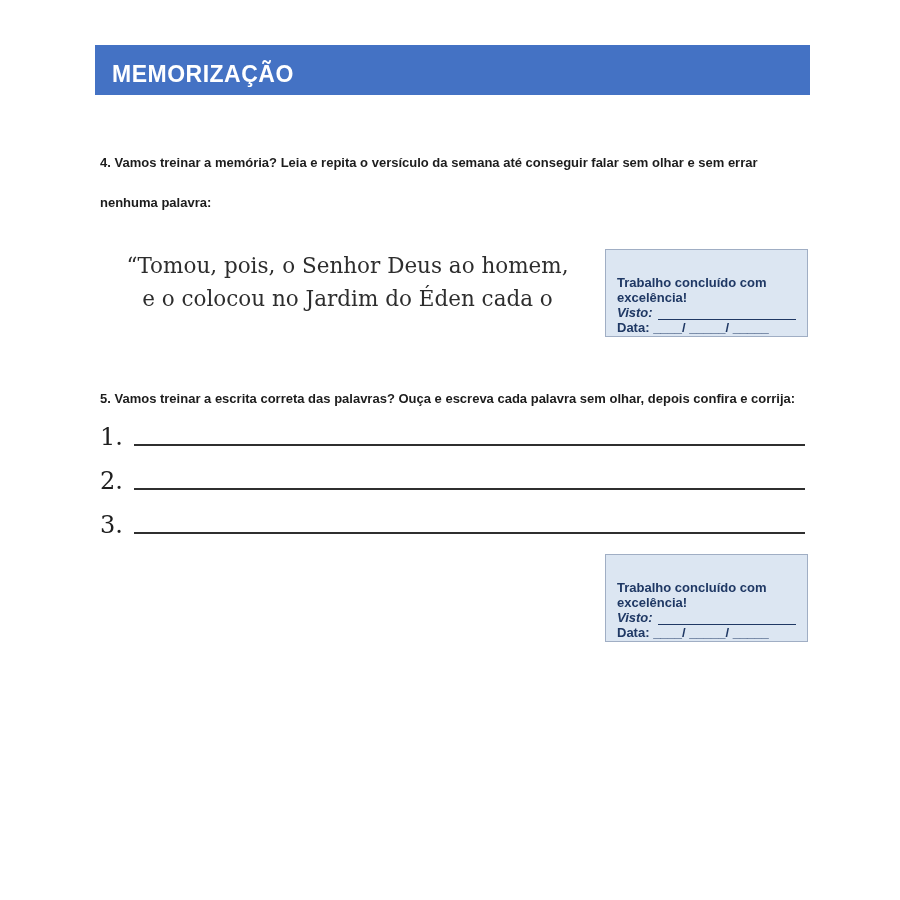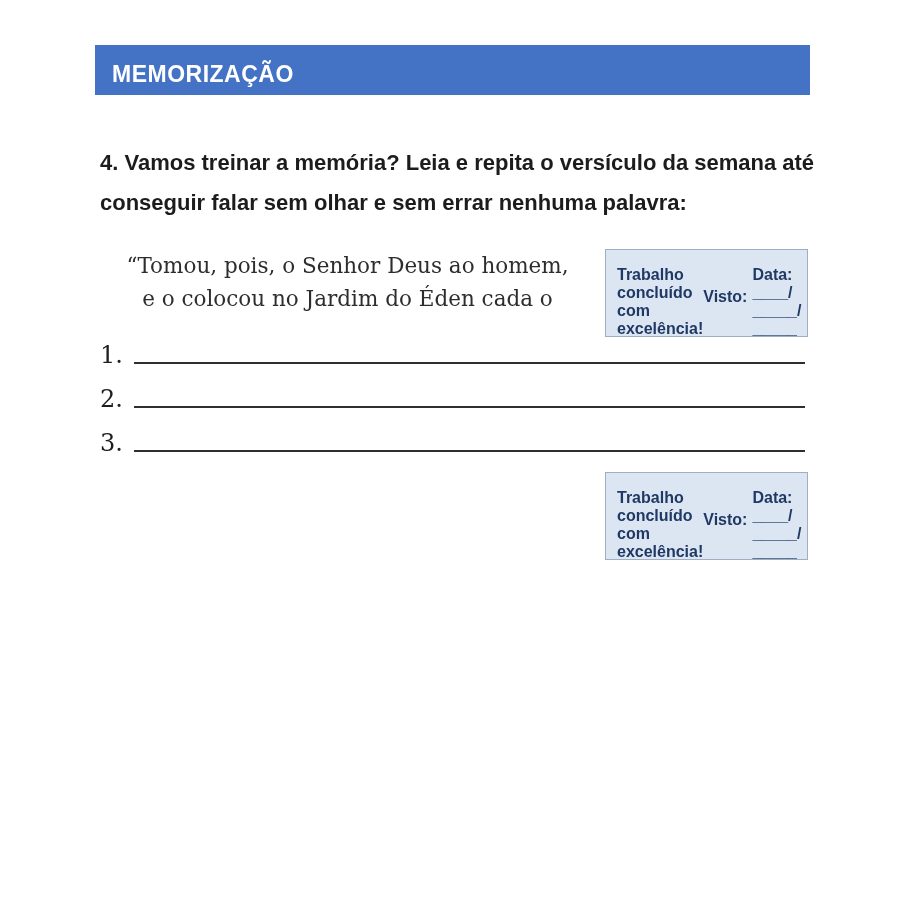--- a/index.html
+++ b/index.html
@@ -25,21 +25,21 @@
     font-weight: bold;
     letter-spacing: 0.5px;
     margin-top: 8px;
   }
   .bar-1 { margin-top: 45px; }
   .bar-2 { margin-top: 90px; }
 
   .question {
     margin: 48px 0 0 100px;
     width: 715px;
-    font-size: 22px;
+    font-size: 13px;
     font-weight: bold;
     color: #1c1c1c;
     line-height: 40px;
   }
   .question-5 { margin-top: 42px; }
 
   .verse-row {
     margin-top: 26px;
     margin-left: 110px;
     margin-right: 92px;
@@ -54,30 +54,30 @@
     line-height: 33px;
     color: #2d2d2d;
   }
   .verse .ref { font-style: italic; }
 
   .completion-box {
     box-sizing: border-box;
     width: 203px; height: 88px;
     background: #dce6f2;
     border: 1px solid #a0aec4;
-    padding: 16px 11px 8px 11px;
+    padding: 25px 11px 8px 11px;
     color: #1f3864;
-    font-size: 16px;
+    font-size: 13px;
     font-weight: bold;
     display: flex;
-    flex-direction: row;
+    flex-direction: column;
     justify-content: space-between;
   }
   .box-1 { margin-left: auto; }
-  .completion-box .visto-row { display: flex; align-items: center; }
+  .completion-box .visto-row { display: flex; align-items: flex-end; font-style: italic; }
   .completion-box .fill-line {
     flex: 1;
     border-bottom: 1.5px solid #1f3864;
     margin-left: 5px;
     height: 10px;
   }
   .box-row-2 {
     display: flex;
     margin-top: 5px;
     margin-right: 92px;
@@ -131,20 +131,21 @@
         <span class="fill-line"></span>
       </div>
       <div>
         <span>Data:</span>
         <span>____/ _____/ _____</span>
       </div>
     </div>
   </div>
 
 
+  <p class="question question-5">5. Vamos treinar a escrita correta das palavras? Ouça e escreva cada palavra sem olhar, depois confira e corrija:</p>
 
   <div class="dictation-list">
     <div class="dict-row">
       <span class="dict-num">1.</span>
       <span class="dict-line"></span>
     </div>
     <div class="dict-row">
       <span class="dict-num">2.</span>
       <span class="dict-line"></span>
     </div>

